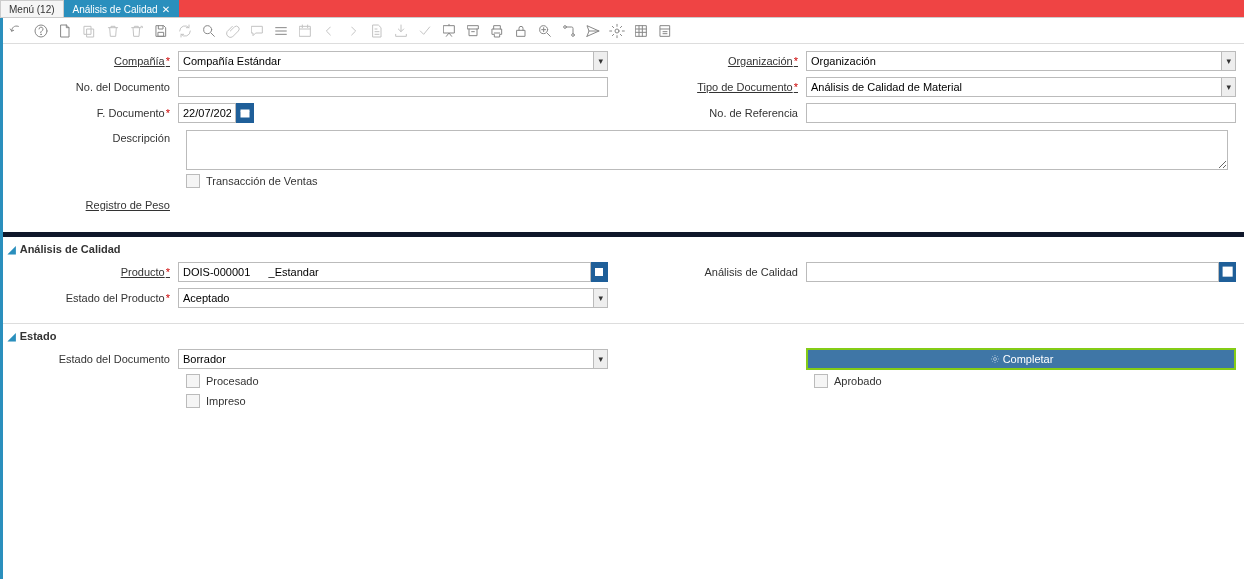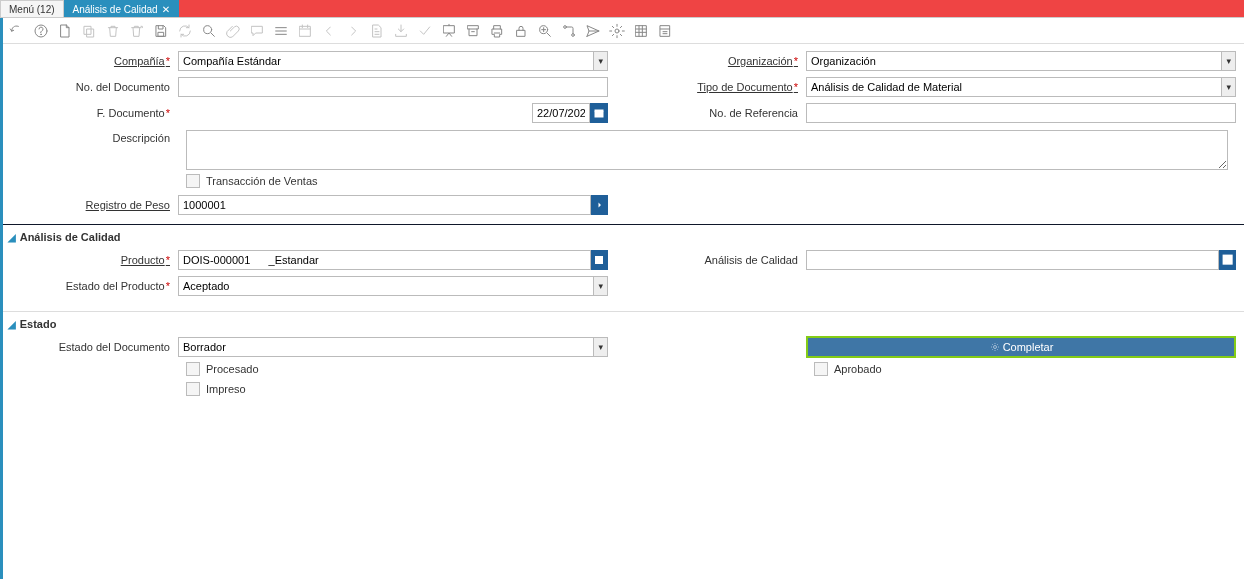--- a/index.html
+++ b/index.html
@@ -4,28 +4,28 @@
 <style>
 * { box-sizing: border-box; margin: 0; padding: 0; }
 body { font-family: Arial, Helvetica, sans-serif; font-size: 11px; background: #fff; color: #333; width: 1244px; }
 .tabs { display: flex; background: #ef4444; border-bottom: 1px solid #ccc; height: 18px; }
 .tab { padding: 2px 8px; border: 1px solid #ccc; border-bottom: none; background: #f5f5f5; font-size: 10px; display: flex; align-items: center; gap: 4px; }
 .tab.active { background: #2a8fbd; color: #fff; border-color: #2a8fbd; }
 .tab .close { font-size: 10px; cursor: pointer; }
 .toolbar { display: flex; gap: 6px; padding: 4px 8px; border-bottom: 1px solid #ddd; align-items: center; height: 26px; }
 .tb-icon { width: 18px; height: 18px; display: flex; align-items: center; justify-content: center; cursor: pointer; opacity: 0.7; }
 .tb-icon svg { width: 16px; height: 16px; }
-.form { padding: 6px 8px 4px; border-bottom: 1px solid #0f172a; }
+.form { padding: 6px 8px 12px; border-bottom: 5px solid #0f172a; }
 .grid2 { display: grid; grid-template-columns: 1fr 1fr; column-gap: 28px; }
 .rowline { display: flex; align-items: center; margin-bottom: 4px; min-height: 22px; }
 .col .rowline { justify-content: flex-start; }
 .lbl { width: 170px; text-align: right; padding-right: 8px; font-size: 11px; color: #333; }
 .lbl.u { text-decoration: underline; }
 .req::after { content: "*"; color: #c00; margin-left: 1px; }
-.rowline .ctrl { flex: 1; display: flex; align-items: stretch; justify-content: flex-end; }
+.rowline .ctrl { flex: 1; display: flex; align-items: stretch; }
 input[type=text], textarea, .select { width: 100%; font-size: 11px; padding: 2px 4px; border: 1px solid #bbb; background: #fff; height: 20px; }
 textarea { height: 40px; resize: both; }
 .select-wrap { position: relative; flex: 1; display: flex; }
 .dd-btn { width: 14px; border: 1px solid #bbb; border-left: none; background: #eee; display: flex; align-items: center; justify-content: center; font-size: 9px; height: 20px; cursor: pointer; }
 .date-wrap { display:flex; }
 .date-wrap input { width: 58px; }
 .date-btn { width: 18px; background: #1f5f99; color:#fff; border: 1px solid #1f5f99; height:20px; display:flex;align-items:center;justify-content:center; cursor:pointer; }
 .date-btn svg { width:12px;height:12px;fill:#fff; }
 .ro { background:#eee; }
 .chk-row { display:flex; align-items:center; margin-left:178px; margin-bottom:6px; gap:6px; }
@@ -279,28 +279,20 @@
   <div class="rowline" style="margin-left:178px; margin-right:8px; margin-top:-24px">
     <textarea style=""></textarea>
   </div>
   <div class="chk-row">
     <span class="chk"></span>
     <span>Transacción de Ventas</span>
   </div>
   <div class="grid2">
     <div class="rowline">
       <span class="lbl u">Registro de Peso</span>
-      <div class="ctrl">
-        <input type="text" value="1000001" style="">
-        <span class="wr-btn">
-            <svg viewBox="0 0 24 24">
-              <path d="M5 12h10M11 7l5 5-5 5"></path>
-            </svg>
-          </span>
-      </div>
     </div>
     <div></div>
   </div>
 </div>
 
 <div class="section">
   <div class="section-head">
     <span class="caret">◢</span>
     <span>Análisis de Calidad</span>
   </div>

